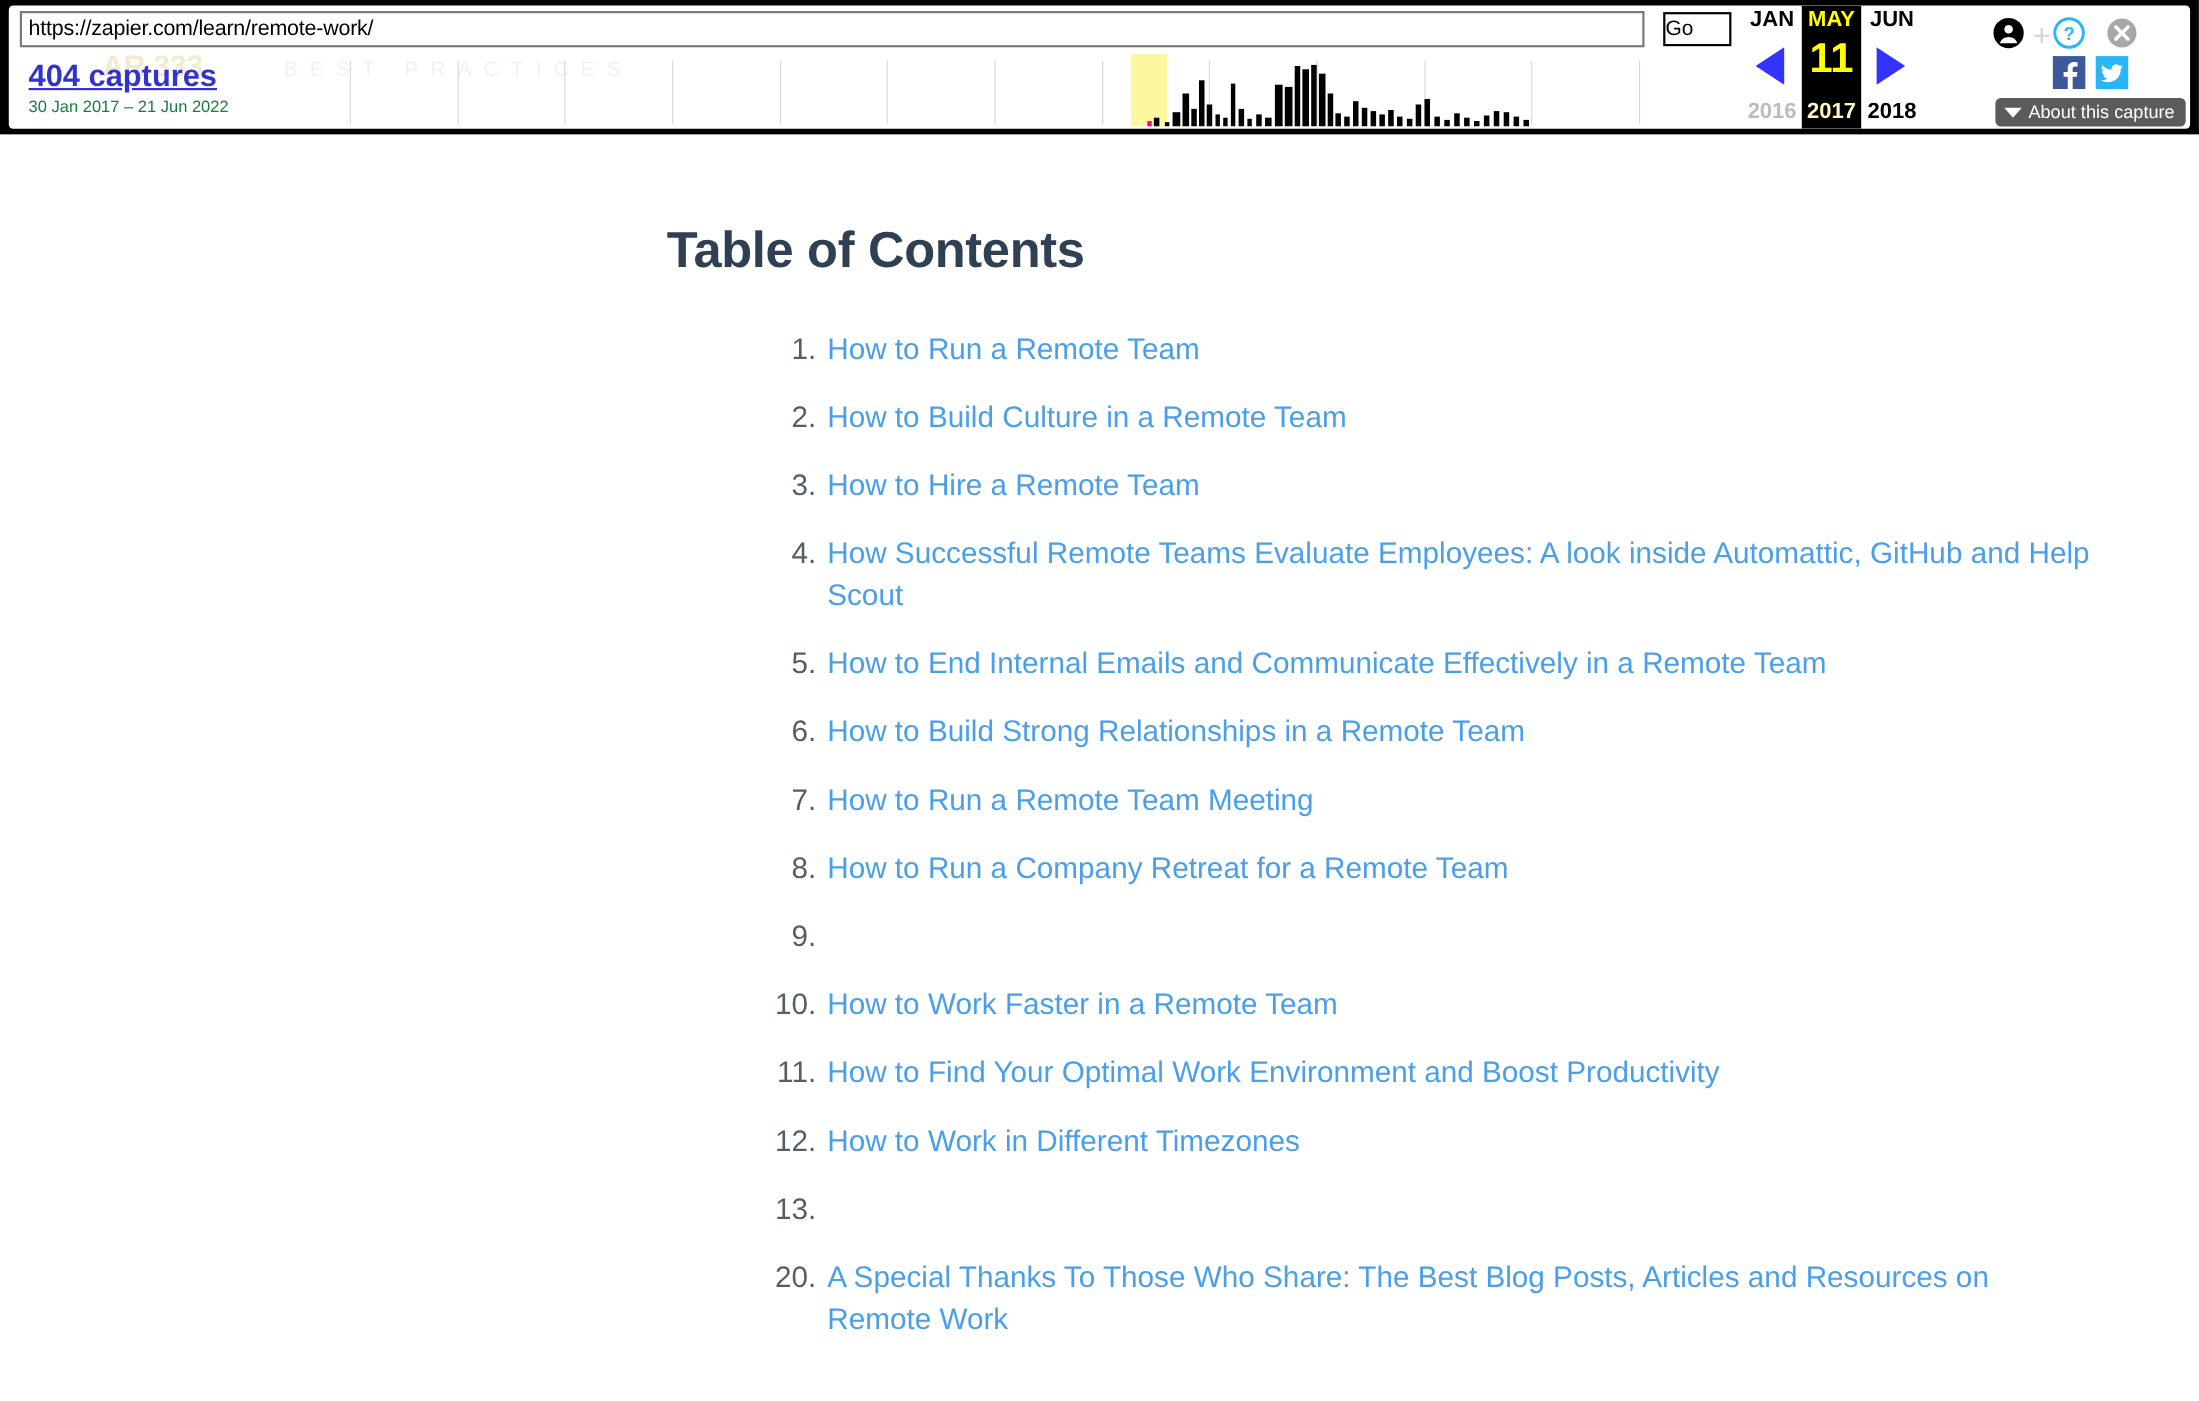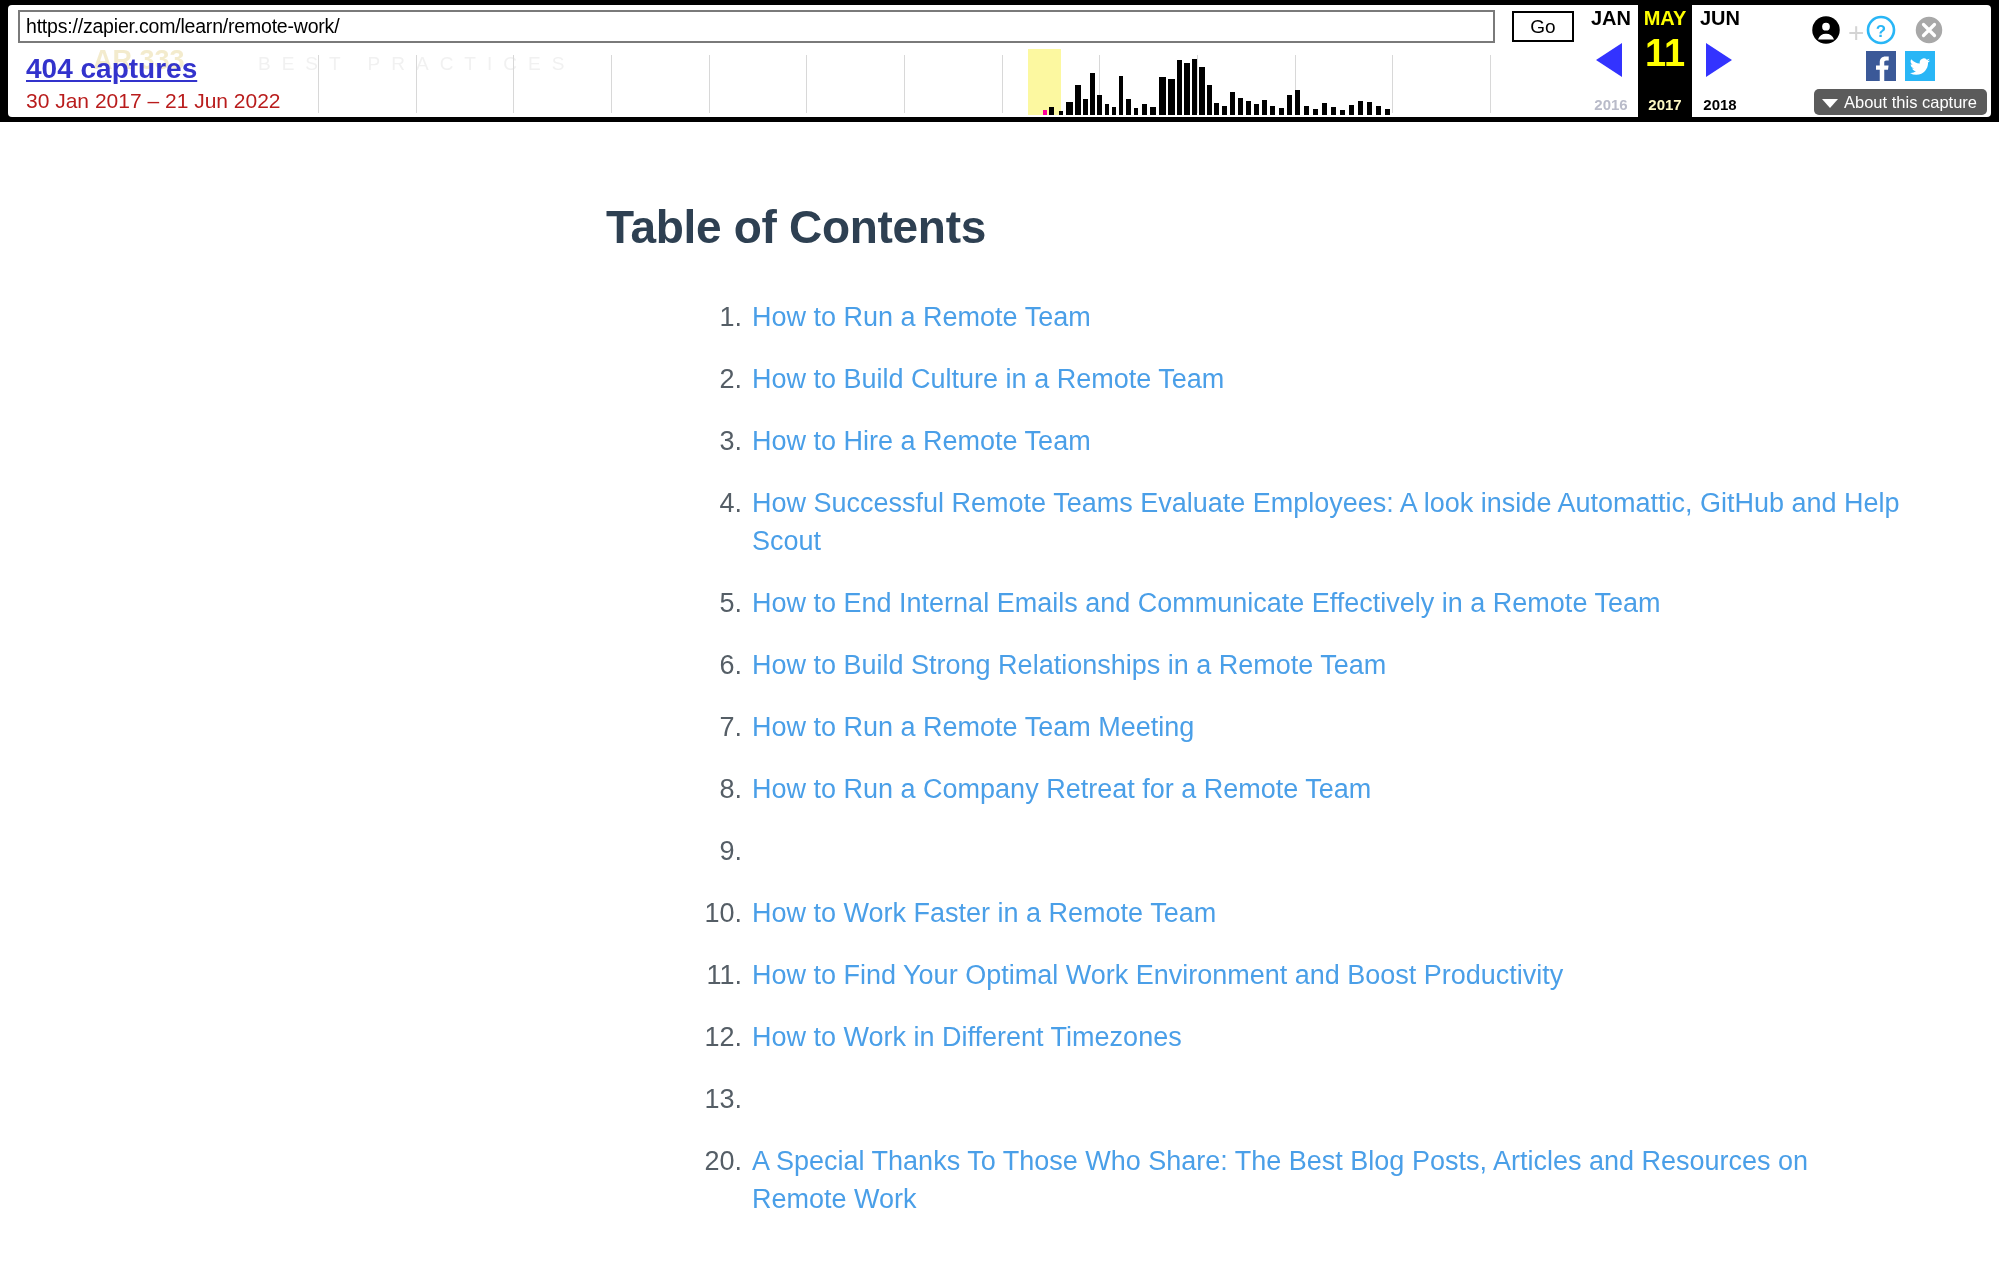--- a/index.html
+++ b/index.html
@@ -48,39 +48,38 @@
     position: absolute;
     left: 1504px; top: 6px;
     width: 62px; height: 31px;
     border: 2px solid #000;
     background: #ffffff;
     font-family: "Liberation Sans", sans-serif;
     font-size: 19px;
     color: #000;
     cursor: pointer;
     line-height: 27px;
-    text-align: center;
   }
 
   
   #captures-link {
     position: absolute;
     left: 18px; top: 48px;
     font-size: 28px;
     font-weight: bold;
     color: #3333cc;
     text-decoration: underline;
     cursor: pointer;
     white-space: nowrap;
   }
   #captures-range {
     position: absolute;
     left: 18px; top: 84px;
-    font-size: 21px;
-    color: #b91c1c;
+    font-size: 15px;
+    color: #15803d;
     white-space: nowrap;
   }
 
   
   #ghost-title {
     position: absolute;
     left: 85px; top: 40px;
     font-size: 27px;
     font-weight: bold;
     color: #f2e9c8;
@@ -137,21 +136,21 @@
   .dn-month {
     position: absolute; top: 2px; left: 0; width: 100%;
     text-align: center;
     font-size: 20px; font-weight: bold;
     color: #000;
   }
   #dn-cur-col .dn-month { color: #ffff00; }
   .dn-year {
     position: absolute; bottom: 4px; left: 0; width: 100%;
     text-align: center;
-    font-size: 15px; font-weight: bold;
+    font-size: 20px; font-weight: bold;
     color: #000;
   }
   #dn-prev-col .dn-year { color: #b9bbc9; }
   #dn-cur-col .dn-year { color: #fef9c3; }
   #dn-day {
     position: absolute; top: 28px; left: 0; width: 100%;
     text-align: center;
     font-size: 38px; font-weight: bold;
     color: #ffff00;
     line-height: 40px;

